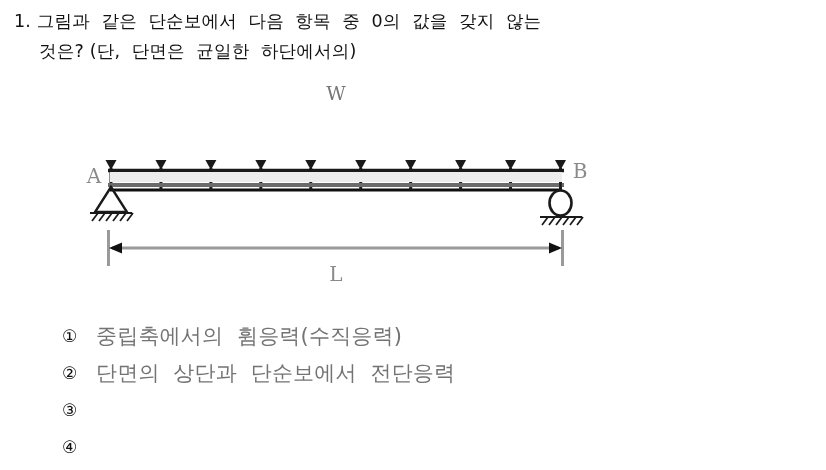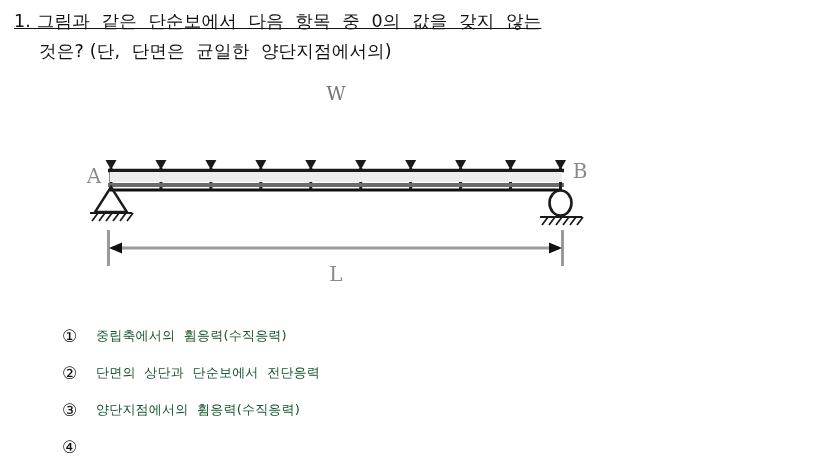--- a/index.html
+++ b/index.html
@@ -24,21 +24,21 @@
     width: 700px;
   }
   .q-line {
     display: block;
     font-size: 17.5px;
     line-height: 30px;
     letter-spacing: 0.2px;
     color: #111;
     white-space: pre;
   }
-  .q-line-1 { text-indent: 0; text-decoration: underline; }
+  .q-line-1 { text-indent: 0; }
   .q-line-2 { padding-left: 25px; }
 
   
   #beam-diagram {
     position: absolute;
     left: 0;
     top: 78px;
     width: 826px;
     height: 225px;
   }
@@ -58,33 +58,33 @@
   }
   .opt-num {
     width: 34px;
     flex: 0 0 34px;
     font-size: 17px;
     line-height: 32px;
     color: #111;
     font-family: "DejaVu Sans", sans-serif;
   }
   .opt-text {
-    font-size: 13px;
+    font-size: 21px;
     line-height: 32px;
     letter-spacing: 0.2px;
-    color: #14532d;
+    color: #737373;
     white-space: pre;
   }
 </style>
 </head>
 <body>
 
 <div id="question-block">
   <span class="q-line q-line-1">1. 그림과  같은  단순보에서  다음  항목  중  0의  값을  갖지  않는</span>
-  <span class="q-line q-line-2">것은? (단,  단면은  균일한  양단지점에서의)</span>
+  <span class="q-line q-line-2">것은? (단,  단면은  균일한  하단에서의)</span>
 </div>
 
 <div id="beam-diagram">
   <svg width="826" height="225" viewBox="0 0 826 225" xmlns="http://www.w3.org/2000/svg">
     <defs>
       <marker id="dn-arrow" viewBox="0 0 10 10" refX="5" refY="9" markerWidth="7" markerHeight="7" orient="auto-start-reverse">
         <path d="M 0 0 L 10 0 L 5 10 z" fill="#111111"></path>
       </marker>
     </defs>
 
@@ -164,18 +164,17 @@
   <div class="option-row">
     <span class="opt-num">①</span>
     <span class="opt-text">중립축에서의  휨응력(수직응력)</span>
   </div>
   <div class="option-row">
     <span class="opt-num">②</span>
     <span class="opt-text">단면의  상단과  단순보에서  전단응력</span>
   </div>
   <div class="option-row">
     <span class="opt-num">③</span>
-    <span class="opt-text">양단지점에서의  휨응력(수직응력)</span>
   </div>
   <div class="option-row">
     <span class="opt-num">④</span>
   </div>
 </div>
 
 </body></html>

